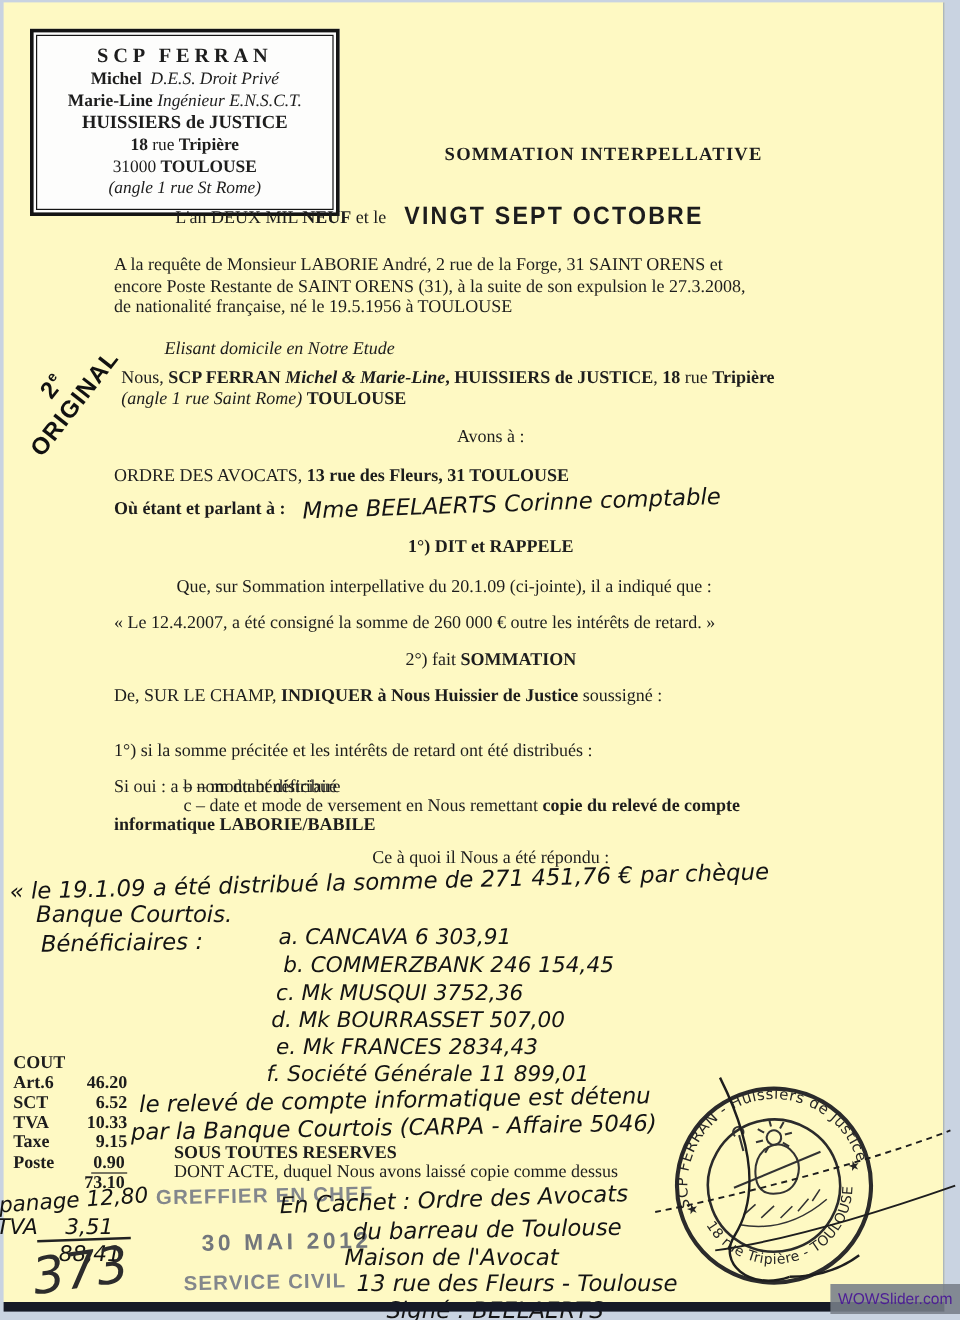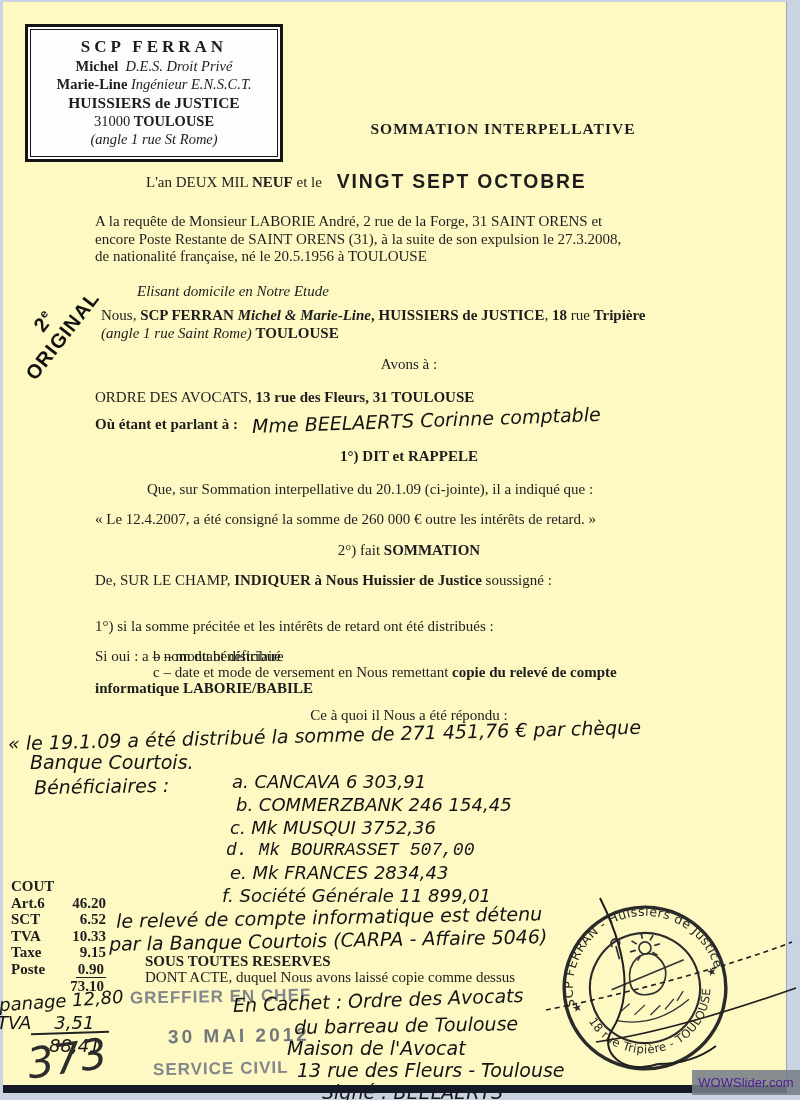--- a/index.html
+++ b/index.html
@@ -47,35 +47,36 @@
 
 <div id="frame">
   <div class="page">
 
     <div class="abs lh-box">
       <div class="lh-inner">
         <div class="lh-name">SCP FERRAN</div>
         <div class="lh-line"><span class="b">Michel</span>&nbsp; <span class="i">D.E.S. Droit Privé</span></div>
         <div class="lh-line"><span class="b">Marie-Line</span> <span class="i">Ingénieur E.N.S.C.T.</span></div>
         <div class="lh-prof"><span>HUISSIERS de JUSTICE</span></div>
+        <div class="lh-line"><span class="b">18</span><span> rue </span><span class="b">Tripière</span></div>
         <div class="lh-line"><span>31000 </span><span class="b">TOULOUSE</span></div>
         <div class="lh-line i">(angle 1 rue St Rome)</div>
       </div>
     </div>
 
     <div class="abs center b" style="left:280px;top:118px;width:440px;font-size:15.5px;letter-spacing:1px;">SOMMATION INTERPELLATIVE</div>
 
     <div class="abs stamp-orig"><span>2</span><sup>e</sup><span> ORIGINAL</span></div>
 
     <div class="abs txt" style="left:143px;top:170px;white-space:nowrap;"><span>L'an DEUX MIL </span><span class="b">NEUF</span><span> et le </span><span class="datestamp">VINGT SEPT OCTOBRE</span></div>
 
     <div class="abs txt" style="left:92px;top:211px;width:640px;">
       <div>A la requête de Monsieur LABORIE André, 2 rue de la Forge, 31 SAINT ORENS et</div>
       <div>encore Poste Restante de SAINT ORENS (31), à la suite de son expulsion le 27.3.2008,</div>
-      <div>de nationalité française, né le 20.5.1956 à TOULOUSE</div>
+      <div>de nationalité française, né le 19.5.1956 à TOULOUSE</div>
     </div>
 
     <div class="abs txt i" style="left:134px;top:281px;">Elisant domicile en Notre Etude</div>
 
     <div class="abs txt" style="left:98px;top:305px;width:640px;">
       <div><span>Nous, </span><span class="b">SCP FERRAN</span><span> </span><span class="bi">Michel &amp; Marie-Line</span><span class="b">, </span><span class="b">HUISSIERS de JUSTICE</span><span>, </span><span class="b">18</span><span> rue </span><span class="b">Tripière</span></div>
       <div><span class="i">(angle 1 rue Saint Rome)</span><span> </span><span class="b">TOULOUSE</span></div>
     </div>
 
     <div class="abs txt center" style="left:92px;top:354px;width:628px;">Avons à :</div>
@@ -96,21 +97,21 @@
     <div class="abs txt" style="left:150px;top:662px;white-space:nowrap;"><span>c – date et mode de versement en Nous remettant </span><span class="b">copie du relevé de compte</span></div>
     <div class="abs txt b" style="left:92px;top:678px;">informatique LABORIE/BABILE</div>
     <div class="abs txt center" style="left:92px;top:705px;width:628px;">Ce à quoi il Nous a été répondu :</div>
 
     <div class="abs hw hw19" style="left:5px;top:722px;transform:rotate(-1.5deg);">« le 19.1.09 a été distribué la somme de 271 451,76 € par chèque</div>
     <div class="abs hw hw19" style="left:27px;top:749px;">Banque Courtois.</div>
     <div class="abs hw hw19" style="left:31px;top:773px;transform:rotate(-1deg);">Bénéficiaires :</div>
     <div class="abs hw hw18" style="left:229px;top:769px;">a. CANCAVA   6 303,91</div>
     <div class="abs hw hw18" style="left:233px;top:792px;">b. COMMERZBANK   246 154,45</div>
     <div class="abs hw hw18" style="left:227px;top:815px;">c. Mk MUSQUI   3752,36</div>
-    <div class="abs hw hw18" style="left:223px;top:838px;font-family:Liberation Mono, monospace;">d. Mk BOURRASSET   507,00</div>
+    <div class="abs hw hw18" style="left:223px;top:838px;">d. Mk BOURRASSET   507,00</div>
     <div class="abs hw hw18" style="left:227px;top:860px;">e. Mk FRANCES   2834,43</div>
     <div class="abs hw hw18" style="left:219px;top:883px;">f. Société Générale   11 899,01</div>
     <div class="abs hw hw19" style="left:113px;top:904px;transform:rotate(-1deg);">le relevé de compte informatique est détenu</div>
     <div class="abs hw hw19" style="left:106px;top:927px;transform:rotate(-1deg);">par la Banque Courtois (CARPA - Affaire 5046)</div>
 
     <div class="abs cost">
       <div>COUT</div>
       <div class="row">
           <span>Art.6</span>
           <span>46.20</span>

